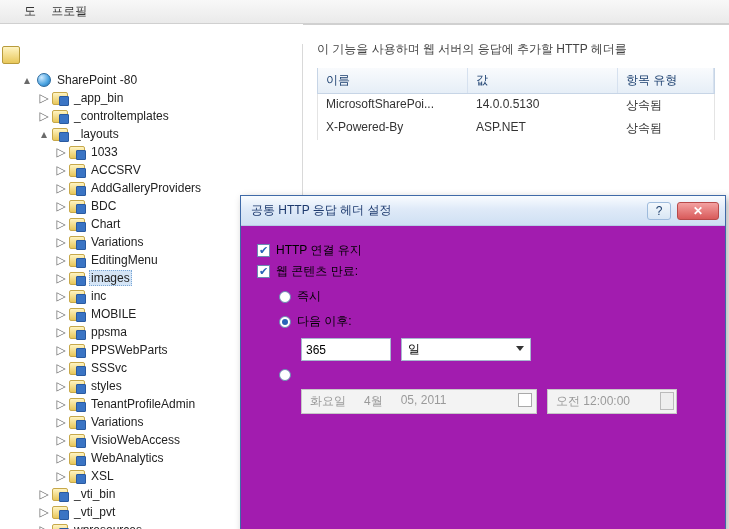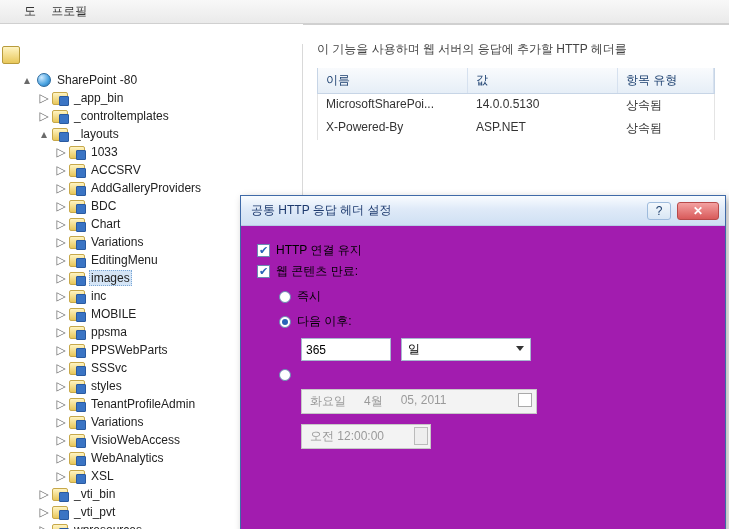--- a/index.html
+++ b/index.html
@@ -50,21 +50,21 @@
   .dlg-body { padding:12px 16px 8px; position:relative; height:calc(100% - 30px);}
   .chk { display:flex; align-items:center; gap:6px; margin:4px 0;}
   .chkbox { width:13px;height:13px;border:1px solid #6b8ab3;background:#fff;display:flex;align-items:center;justify-content:center;color:#2a62b8;font-size:11px;line-height:1;}
   .radio-grp { margin:6px 0 6px 22px;}
   .radio-row { display:flex; align-items:center; gap:6px; margin:8px 0;}
   .rad { width:12px;height:12px;border:1px solid #6b8ab3;border-radius:50%;background:#fff;display:flex;align-items:center;justify-content:center;}
   .rad.sel::after{content:"";width:6px;height:6px;border-radius:50%;background:#2a62b8;}
   .num-input { width:90px; border:1px solid #a8b8cf; padding:2px 4px; margin-left:22px;}
   .unit-dd { width:130px; border:1px solid #a8b8cf; padding:2px 20px 2px 6px; margin-left:10px; position:relative; background:#fff;}
   .unit-dd::after{content:"";position:absolute;right:6px;top:7px;border-left:4px solid transparent;border-right:4px solid transparent;border-top:5px solid #333;}
-  .date-grp{ margin-left:22px; margin-top:6px; display:flex; gap:10px;flex-direction:column;}
+  .date-grp{ margin-left:22px; margin-top:6px; display:flex; gap:10px;}
   .date-input{ width:236px; border:1px solid #c7c7c7; background:#f3f3f3; color:#888; padding:3px 22px 3px 8px; position:relative; display:flex; gap:18px;}
   .date-input .cal{position:absolute;right:4px;top:3px;width:14px;height:14px;border:1px solid #aaa;background:#fff;}
   .time-input{ width:130px; border:1px solid #c7c7c7; background:#f3f3f3; color:#888; padding:3px 20px 3px 8px; position:relative;}
   .time-input .spin{position:absolute;right:2px;top:2px;width:14px;height:18px;border:1px solid #bbb;background:#eee;}
   .dlg-btns { position:absolute; right:14px; bottom:10px; display:flex; gap:10px;}
   .btn { width:86px; height:24px; border:1px solid #9fb7d6; background:linear-gradient(#fdfdfe,#e6eef7); cursor:pointer; display:flex;align-items:center;justify-content:center;}
   .btn.primary{ border-color:#3f7fd6; box-shadow:0 0 0 1px #cde2fa inset;border-radius:8px;}
   .disabled { color:#9a9a9a; }
 </style>
 </head>

